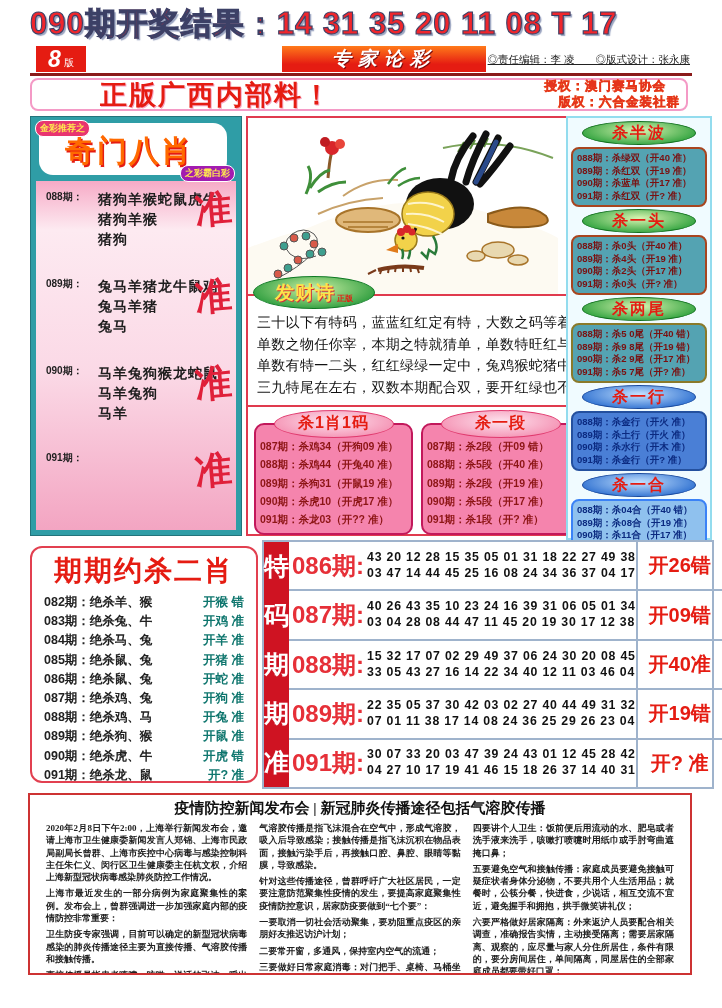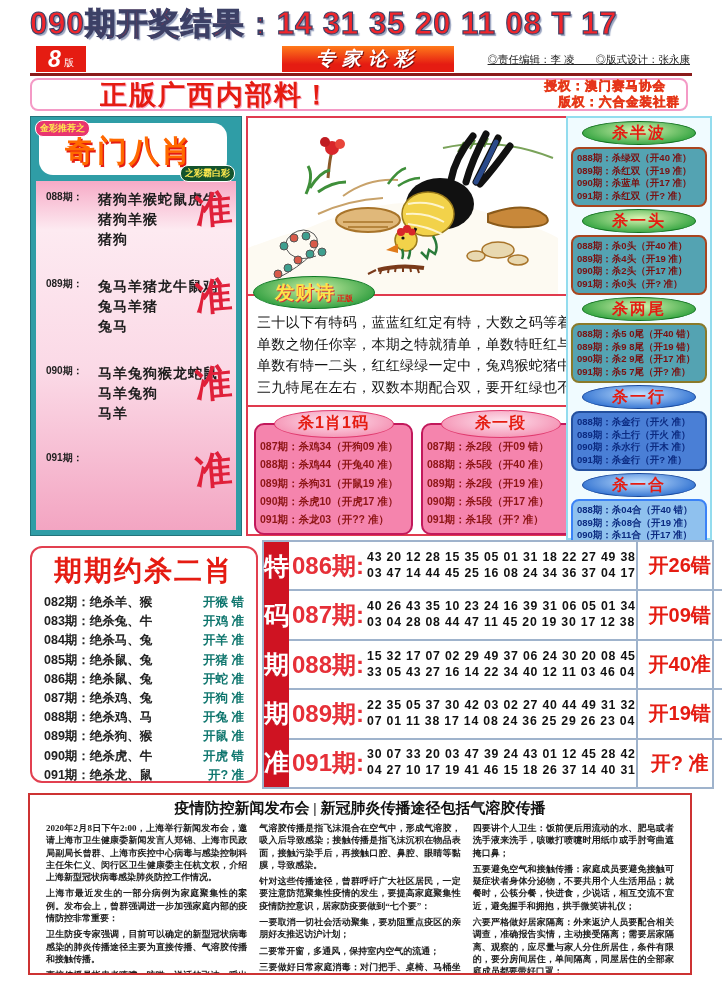--- a/index.html
+++ b/index.html
@@ -7,21 +7,21 @@
         font-family:"Liberation Sans",sans-serif;margin:0 auto;}
 
   
   .headline{position:absolute;left:30px;top:3px;font-size:31px;font-weight:bold;color:#f0262c;
             -webkit-text-stroke:1.1px #3c4066;text-shadow:2px 2px 1px #9aa4c0;letter-spacing:1px;white-space:nowrap;}
   .headerbar{position:absolute;left:30px;top:46px;width:662px;height:27px;border-bottom:3px solid #8b1a1a;}
   .pagebadge{position:absolute;left:6px;top:0;width:50px;height:26px;background:#e51c12;color:#fff;
              display:flex;justify-content:center;}
   .pagebadge .num{font-size:23px;font-weight:bold;line-height:26px;font-style:italic;}
   .pagebadge .unit{font-size:10px;margin:10px 0 0 3px;}
-  .coltitle{position:absolute;left:252px;top:0;width:172px;height:26px;
+  .coltitle{position:absolute;left:252px;top:0;width:204px;height:26px;
             background:linear-gradient(180deg,#ff7a1a,#e51c12 70%);color:#fff;
             font-family:"Liberation Serif",serif;font-style:italic;font-weight:bold;font-size:19px;
             display:flex;align-items:center;justify-content:center;letter-spacing:7px;text-shadow:1px 1px 0 #7a0c0c;}
   .editors{position:absolute;right:2px;top:7px;font-size:10.5px;color:#222;text-decoration:underline;}
 
   
   .banner{position:absolute;left:30px;top:78px;width:658px;height:33px;border:2px solid #f49ac6;border-radius:8px;
           background:#fff;display:flex;align-items:center;box-sizing:border-box;}
   .banner-title{margin-left:68px;font-size:27px;font-weight:bold;color:#e51c12;letter-spacing:2px;
                 text-shadow:1px 1px 0 #f6a8c4;white-space:nowrap;}
@@ -30,21 +30,21 @@
   .banner-auth .l1{margin-right:14px;}
 
   
   .qpanel{position:absolute;left:30px;top:116px;width:212px;height:420px;background:#2f9da6;border:1px solid #23747b;box-sizing:border-box;}
   .qhead{position:absolute;left:8px;top:6px;width:188px;height:52px;background:#fff;border-radius:14px;}
   .qtitle{position:absolute;left:26px;top:8px;font-size:30px;font-weight:bold;color:#ff6a00;
           text-shadow:1.5px 1.5px 0 #e51c12;letter-spacing:2px;font-family:"Liberation Serif",serif;white-space:nowrap;}
   .qbadge{position:absolute;background:#e8356f;border:1px solid #fff;border-radius:8px;color:#ffe94e;
           font-size:9px;font-weight:bold;padding:1px 4px;white-space:nowrap;z-index:3;}
   .qbadge.top{left:-4px;top:-3px;}
-  .qbadge.bottom{right:-8px;bottom:-7px;background:#14532d;}
+  .qbadge.bottom{right:-8px;bottom:-7px;background:#a21caf;}
   .qbody{position:absolute;left:5px;right:5px;top:64px;bottom:5px;
          background:linear-gradient(180deg,#f6aac6,#fdeaf1 14%,#fbd9e6 55%,#f3a5c2 100%);}
   .qentry{position:relative;height:87px;}
   .qissue{position:absolute;left:10px;top:9px;font-size:10px;font-weight:bold;color:#1d1d1d;}
   .qlines{position:absolute;left:62px;top:9px;font-size:14px;font-weight:bold;color:#1d1d1d;line-height:1.42;letter-spacing:1px;white-space:nowrap;}
   .qverdict{position:absolute;right:4px;top:4px;font-size:37px;font-weight:bold;color:#e0203a;
             font-family:"Liberation Serif",serif;transform:rotate(-5deg);}
 
   
   .midbox{position:absolute;left:246px;top:116px;width:342px;height:420px;border:2px solid #e03a4e;background:#fff;box-sizing:border-box;}

